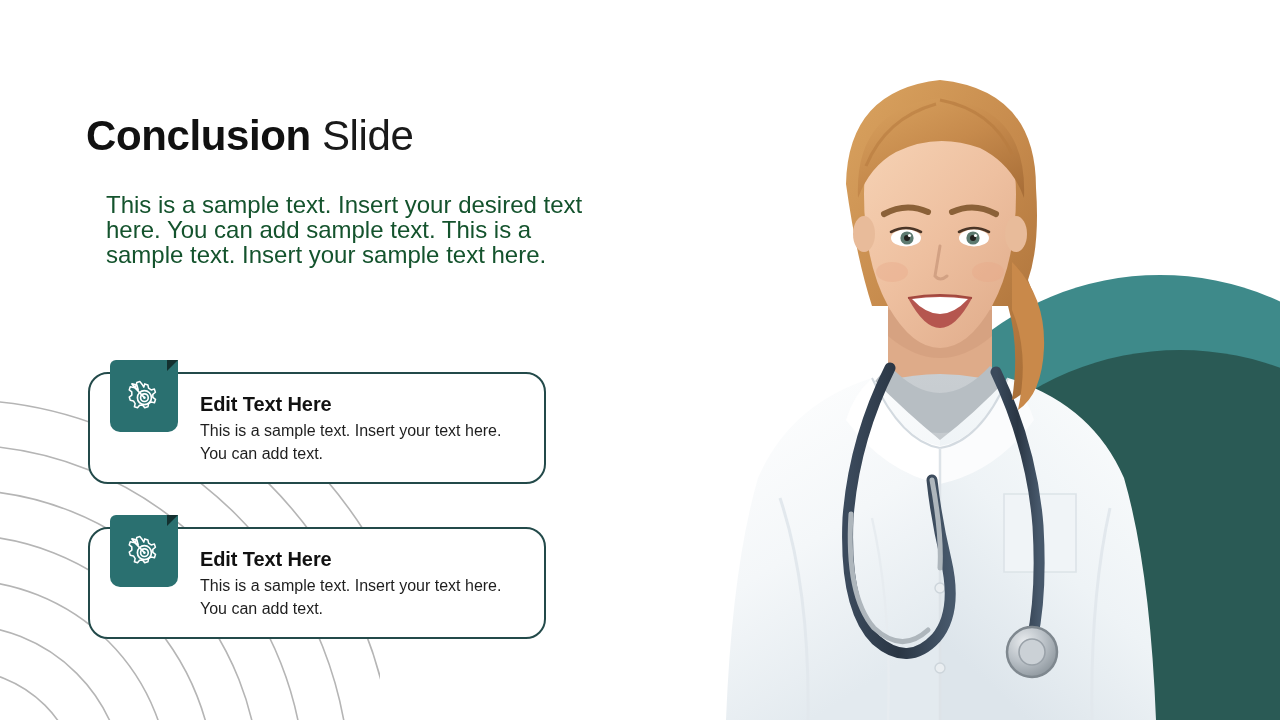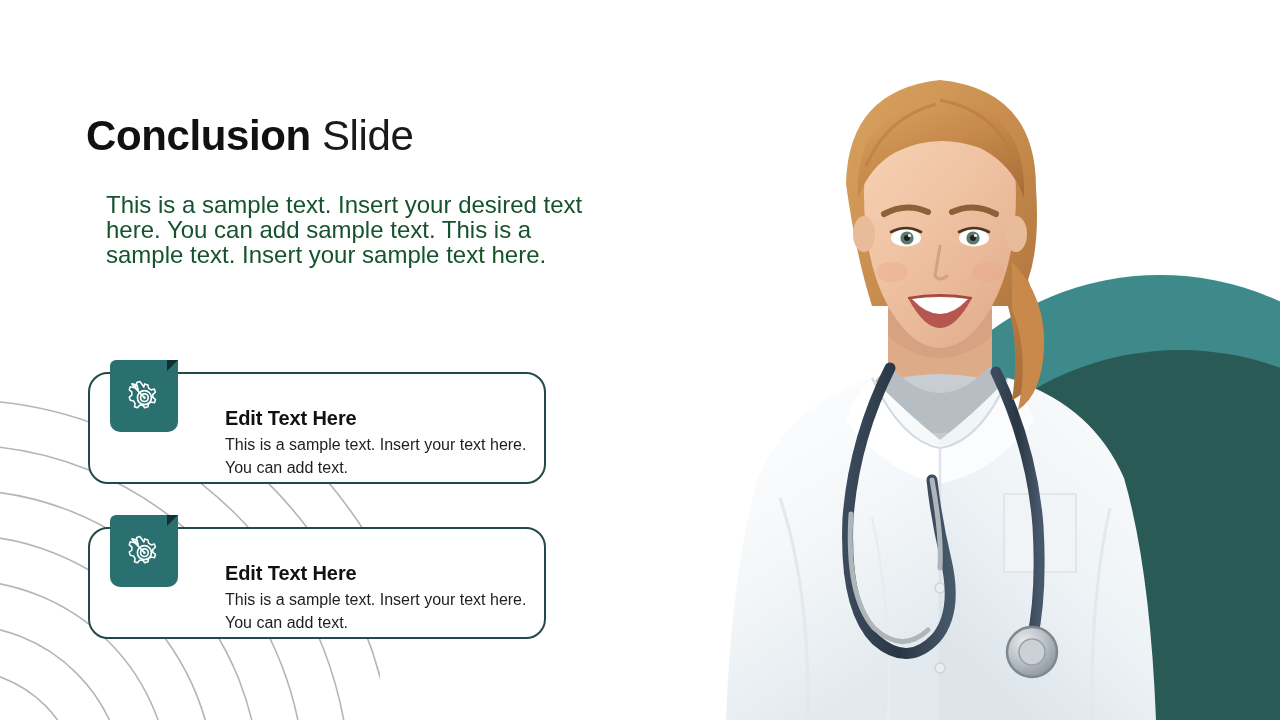--- a/index.html
+++ b/index.html
@@ -75,24 +75,23 @@
     background:#ffffff;
     border:2px solid #234a4a;
     border-radius:20px;
     z-index:4;
   }
   .card--1 { top:372px; }
   .card--2 { top:527px; }
 
   .card-text {
     position:absolute;
-    left:135px;
+    left:110px;
     top:17px;
     width:320px;
-    margin-top:14px;
   }
   .card-title {
     font-size:20px;
     font-weight:700;
     color:#111111;
     line-height:26px;
     letter-spacing:-0.1px;
   }
   .card-desc {
     margin-top:2px;

